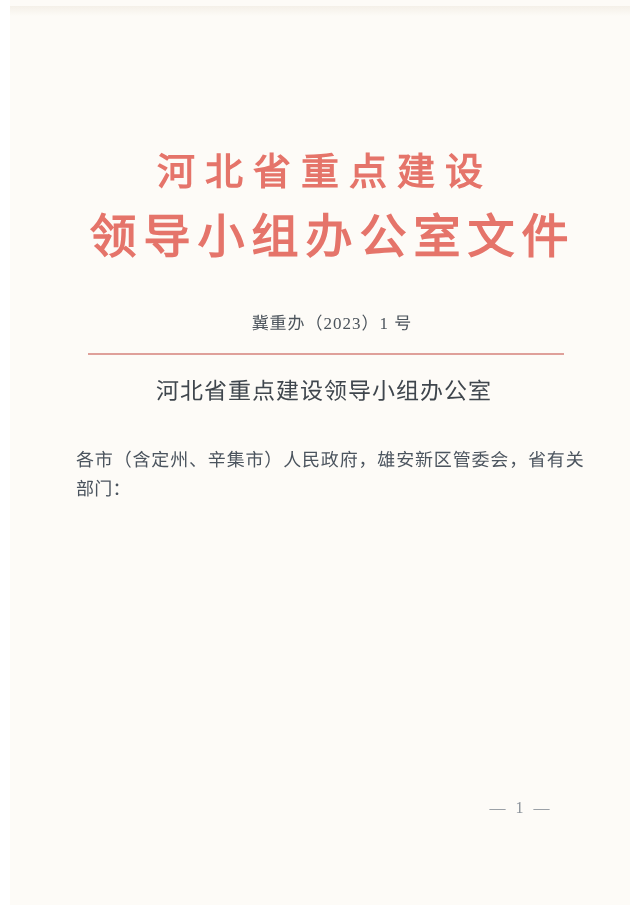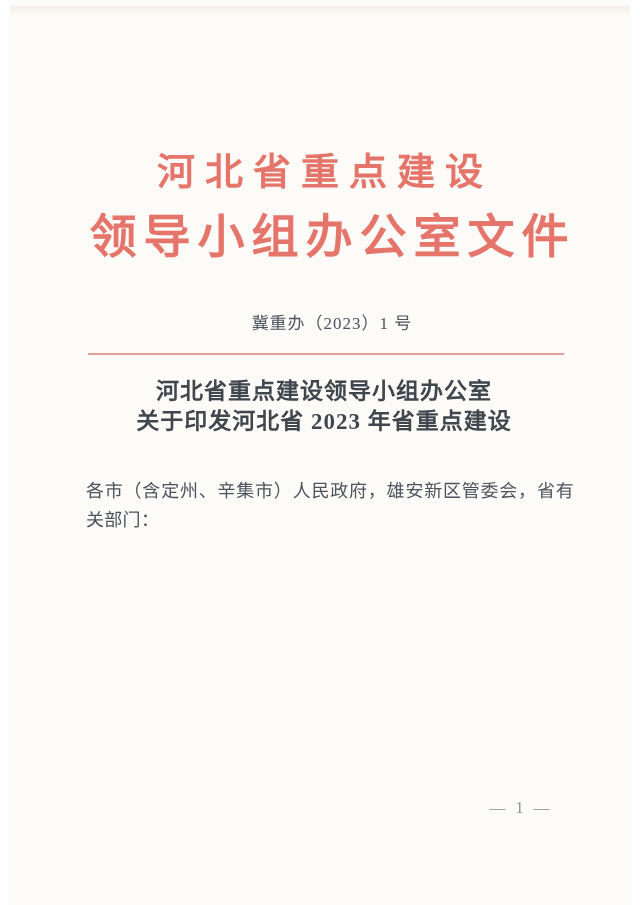--- a/index.html
+++ b/index.html
@@ -57,36 +57,37 @@
   .red-rule {
     margin: 17px 0 0 78px;
     width: 476px;
     height: 2px;
     background: #dfa09a;
   }
   .doc-title {
     margin: 22px 0 0 8px;
     text-align: center;
     font-size: 23px;
-    font-weight: bold;
+    font-weight: normal;
     line-height: 30px;
     color: #3f464d;
     letter-spacing: 1px;
   }
   .body-text {
     margin: 40px 0 0 66px;
     width: 508px;
     font-size: 18px;
     line-height: 29px;
     color: #4b545e;
     text-align: justify;
     letter-spacing: 0.3px;
   }
   .body-text p {
-    margin: 10px;
+    margin: 0;
+    font-family: Liberation Mono, monospace;
   }
   .para {
     text-indent: 2em;
   }
   .para-item {
     margin-top: 7px !important;
   }
   .lead-bold {
     font-weight: bold;
     color: #434b54;
@@ -113,21 +114,20 @@
     <div class="lh-line1">河北省重点建设</div>
     <div class="lh-line2">领导小组办公室文件</div>
   </div>
 
   <div class="doc-number">冀重办（2023）1 号</div>
 
   <div class="red-rule"></div>
 
   <h1 class="doc-title">
     <div>河北省重点建设领导小组办公室</div>
-    <div>关于印发河北省 2023 年省重点建设</div>
   </h1>
 
   <div class="body-text">
     <p class="salutation">各市（含定州、辛集市）人民政府，雄安新区管委会，省有关部门：</p>
 
 
 
   </div>
 
   <div class="page-number">— 1 —</div>

